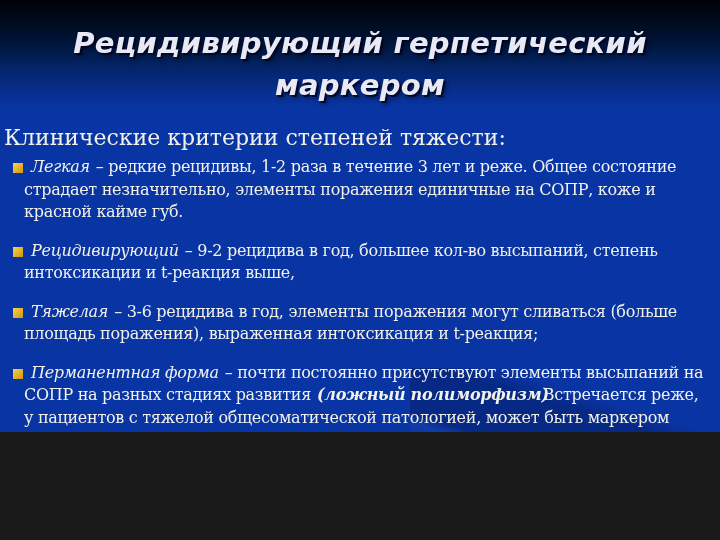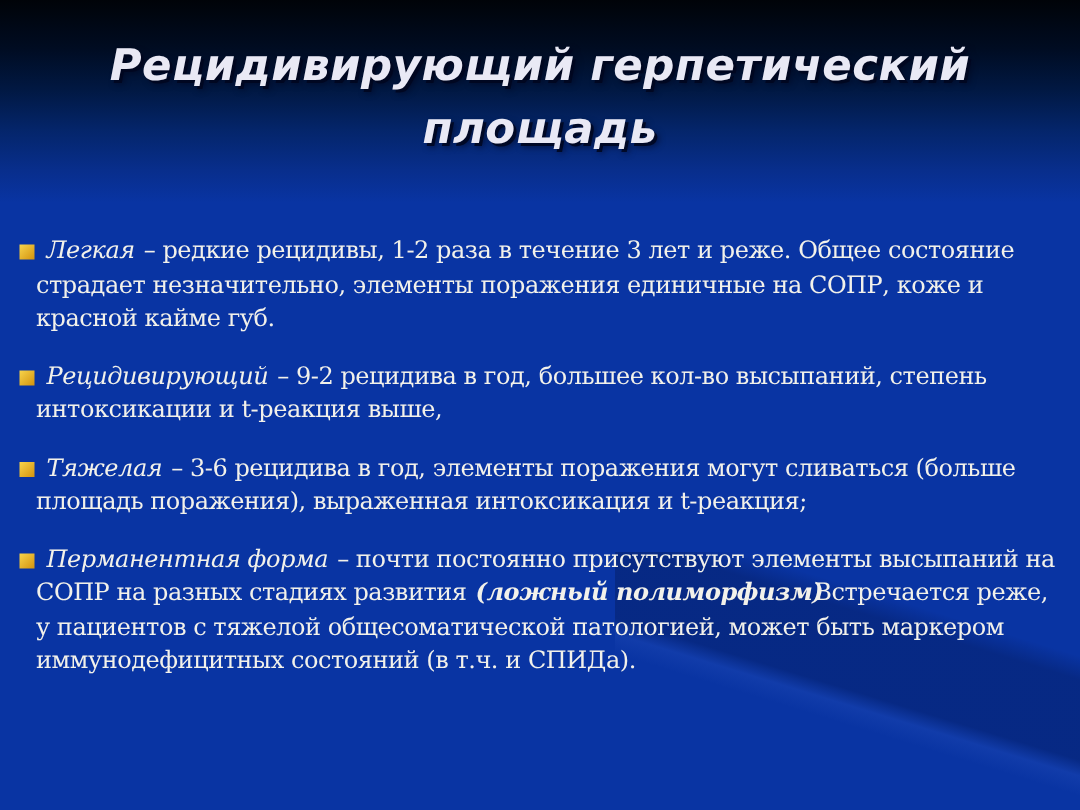--- a/index.html
+++ b/index.html
@@ -1,19 +1,19 @@
 <!DOCTYPE html>
 <html lang="ru" style="--background-top: #000308; --background-bottom: #0934A3; --title-text: #E9E9F5; --body-text: #F2F1EA; --bullet-gold-light: #F7D44C; --bullet-gold-dark: #D3930E;"><head>
 <meta charset="utf-8">
 <style>
   html, body { margin: 0; padding: 0; background: #1a1a1a; }
   .slide {
     position: relative;
     width: 720px;
-    height: 540px;
+    height: 432px;
     overflow: hidden;
     font-family: "DejaVu Serif", serif;
     background: linear-gradient(180deg,
       var(--background-top, #000308) 0%,
       #000c22 6%,
       #011842 11%,
       #04256a 16%,
       #082e8c 21%,
       var(--background-bottom, #0934a3) 25%,
       var(--background-bottom, #0934a3) 100%);
@@ -83,23 +83,24 @@
 </style>
 </head>
 <body>
 
 <div class="slide">
 
   <div class="bg-streak"></div>
 
   <div class="title">
     <span>Рецидивирующий герпетический</span>
-    <span>площадь</span>
+    <span>маркером</span>
   </div>
 
+  <div class="heading">Клинические критерии степеней тяжести:</div>
 
   <ul class="bullets">
 
     <li>
       <span class="bullet-sq"></span><span class="b-term">Легкая</span><span>– редкие рецидивы, 1-2 раза в течение 3 лет и реже. Общее состояние страдает незначительно, элементы поражения единичные на СОПР, коже и красной кайме губ.</span>
     </li>
 
     <li>
       <span class="bullet-sq"></span><span class="b-term">Рецидивирующий</span><span>– 9-2 рецидива в год, большее кол-во высыпаний, степень интоксикации и t-реакция выше,</span>
     </li>

